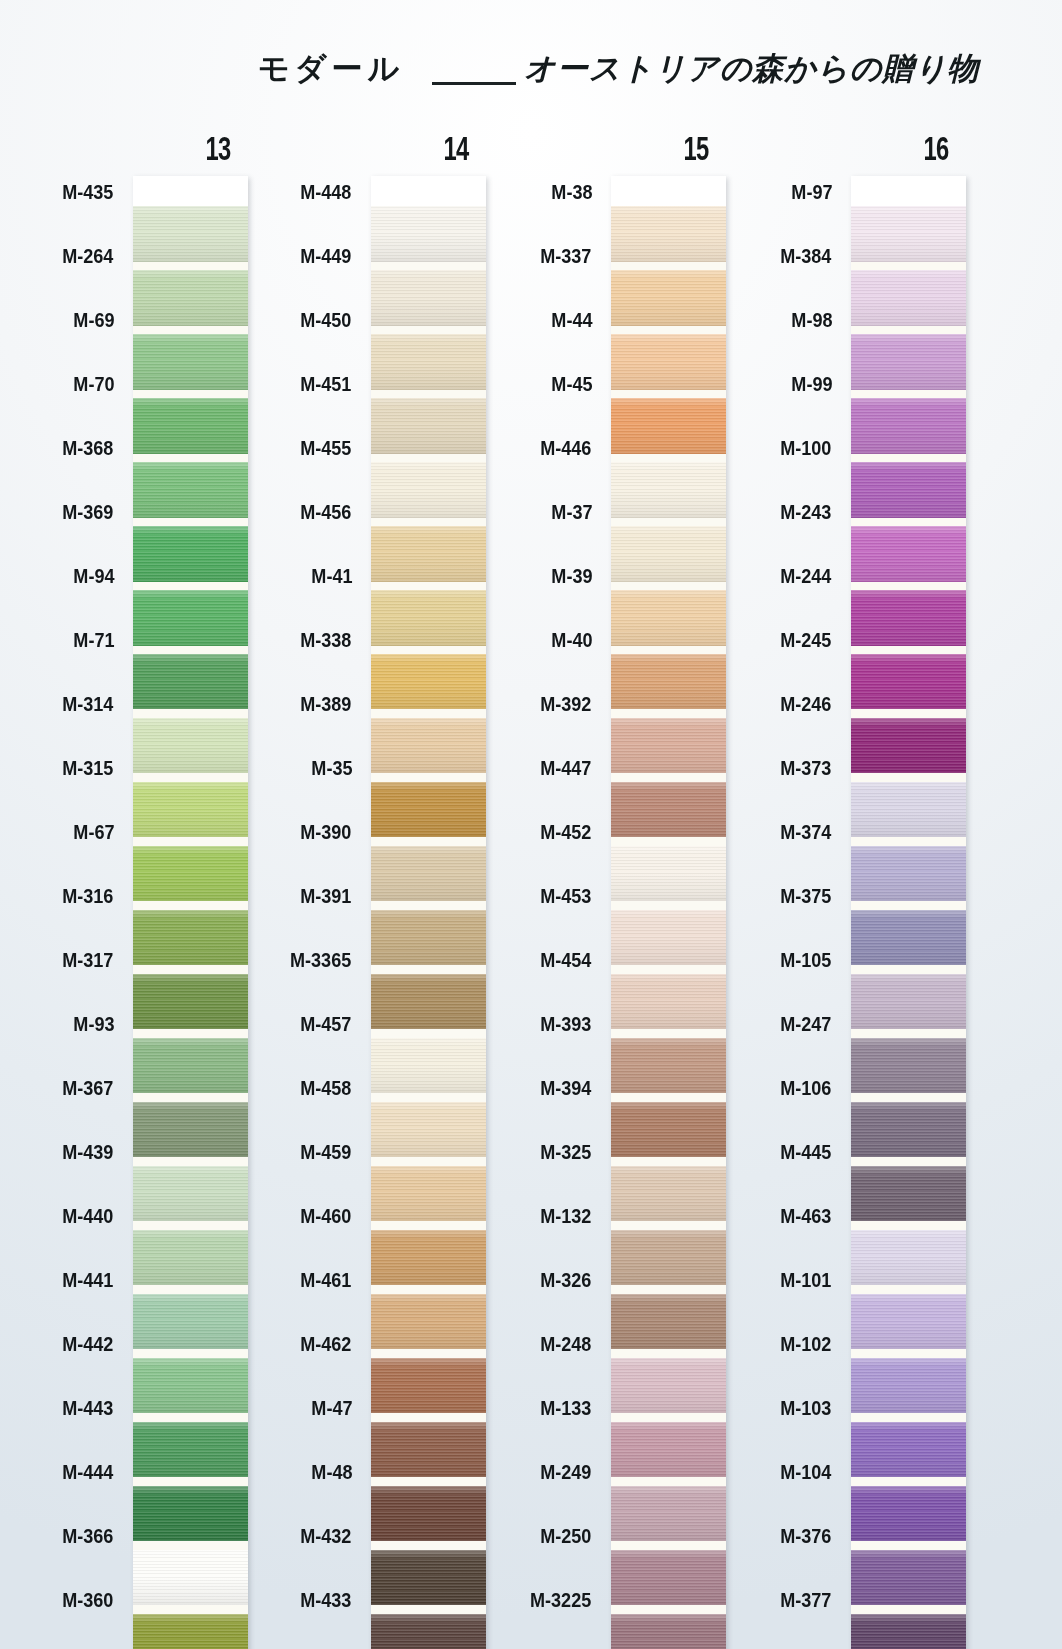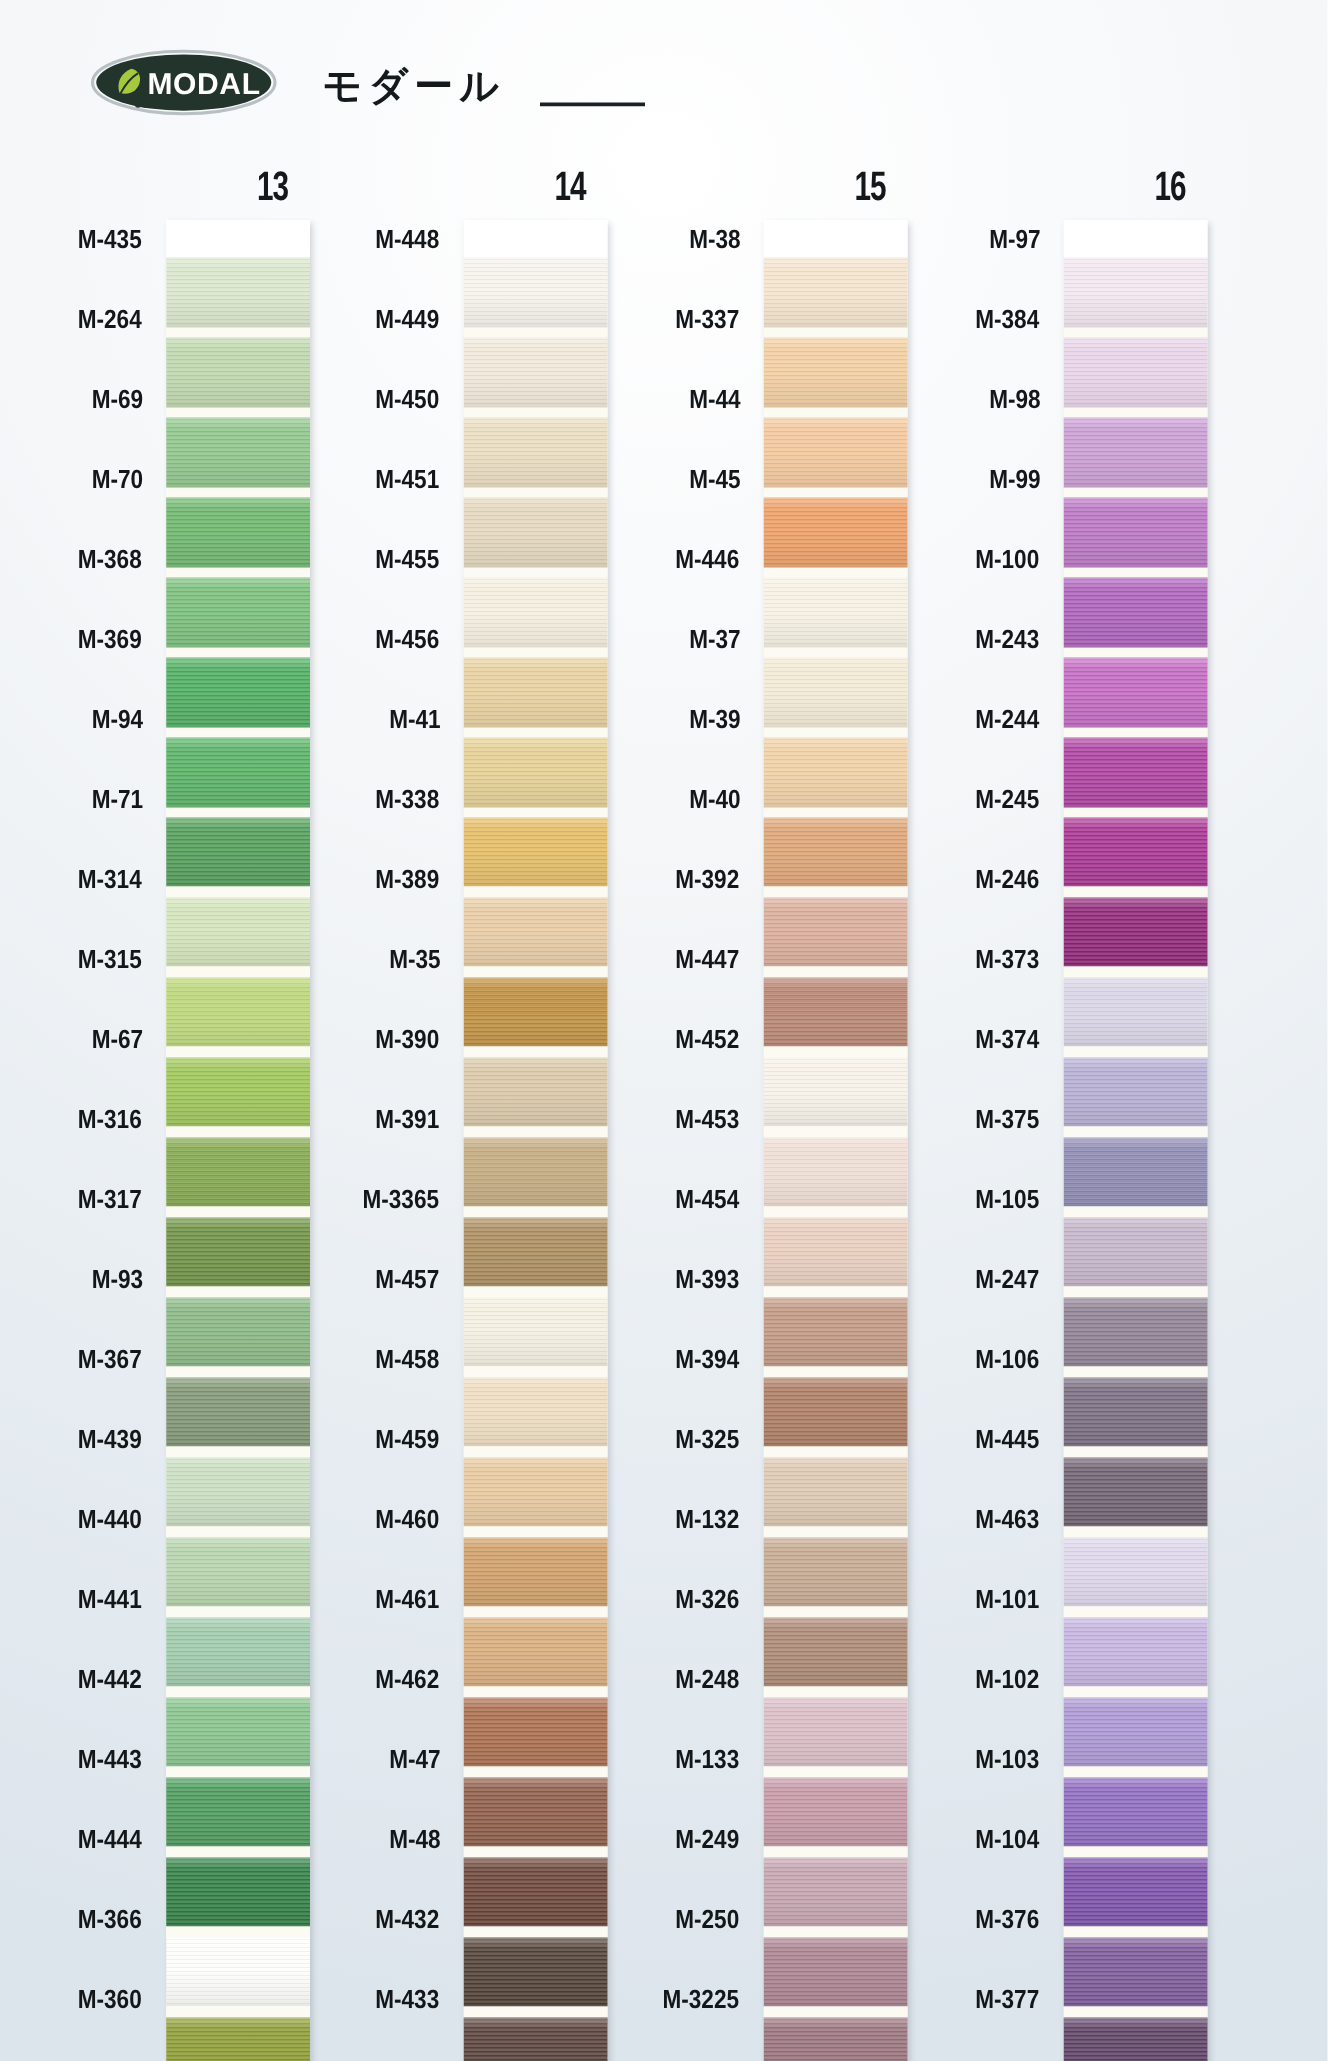--- a/index.html
+++ b/index.html
@@ -176,37 +176,26 @@
   }
   .label span { transform: scaleX(0.86); display: inline-block; }
 </style>
 </head>
 <body>
 
 <div class="page-inner">
 
   <div class="header">
 
-    <div class="logo">
-      <svg viewBox="0 0 150 56" xmlns="http://www.w3.org/2000/svg" aria-hidden="true">
-        <ellipse cx="75" cy="28" rx="73" ry="25" fill="none" stroke="#b9c0c4" stroke-width="2.5"></ellipse>
-        <ellipse cx="75" cy="28" rx="70" ry="22.5" fill="#23342c"></ellipse>
-        <g>
-          <path d="M33 17 C25 20 21 28 23.5 36 C31 39 39 34.5 40 26.5 C40.5 21.5 37.5 17.5 33 17 Z" fill="#a6c83c"></path>
-          <path d="M24.5 36.5 C28 30 33 24 38.5 20.5" fill="none" stroke="#23342c" stroke-width="1.6"></path>
-        </g>
-        <text x="46" y="37" font-family="Liberation Sans, DejaVu Sans, sans-serif" font-size="24" font-weight="bold" letter-spacing="0.5" fill="#ffffff">MODAL</text>
-        <circle cx="38.5" cy="45.5" r="2.6" fill="#23342c"></circle>
-      </svg>
-    </div>
 
     <div class="brand-jp">モダール</div>
 
     <div class="rule"></div>
 
+    <div class="tagline">オーストリアの森からの贈り物</div>
   </div>
 
   <div class="columns" id="columns-root">
       <div class="col col-0">
         <div class="col-num-wrap">
           <div class="col-num">13</div>
         </div>
         <div class="labels">
           <div class="label">
             <span>M-435</span>

